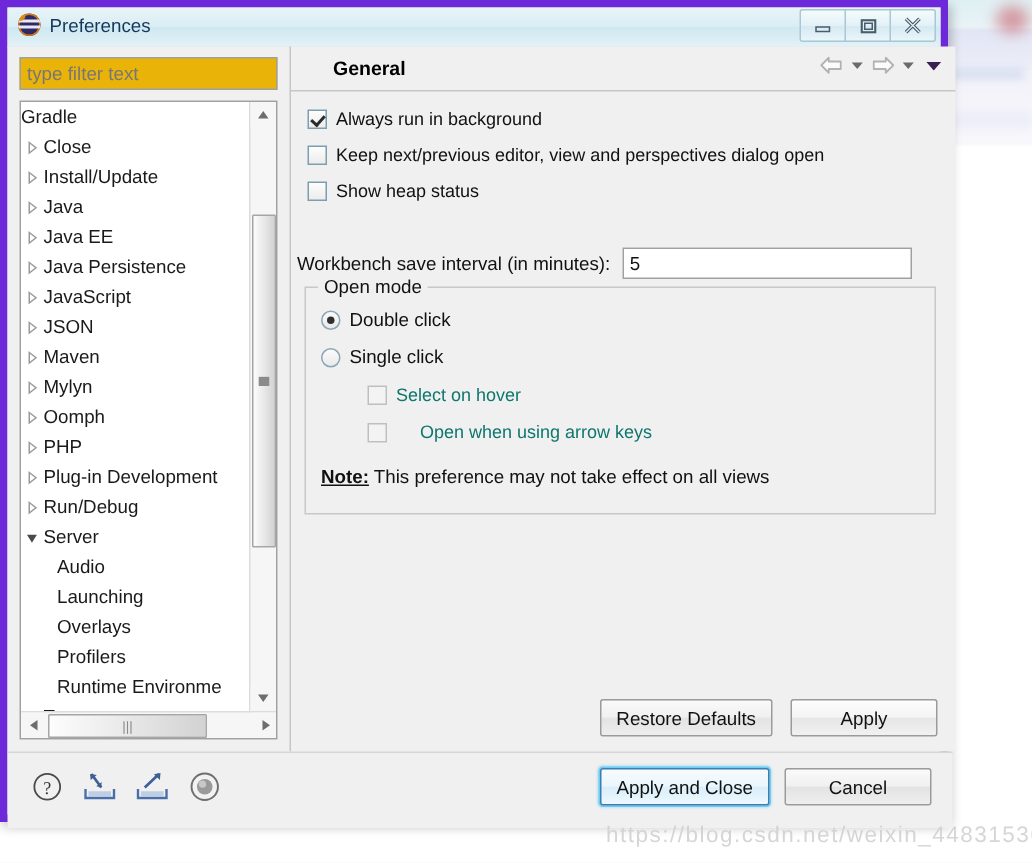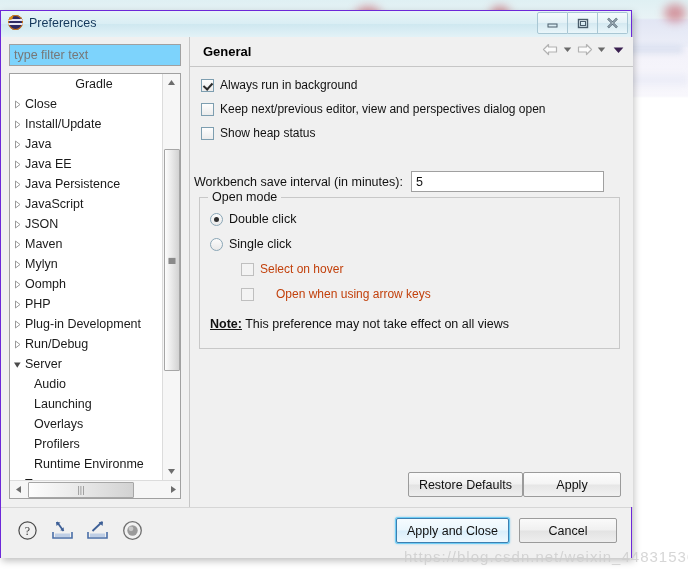--- a/index.html
+++ b/index.html
@@ -41,24 +41,23 @@
   }
 
   
   #dialog {
     position: absolute;
     left: 0;
     top: 0;
     width: 632px;
     height: 548px;
     background: #f0f0f0;
-    border: 1px solid #6d28d9;
+    border: 5px solid #6d28d9;
     box-sizing: border-box;
     box-shadow: 2px 3px 7px rgba(0,0,0,.25);
-    margin-top: 10px;
   }
 
   
   #titlebar {
     height: 26px;
     background: linear-gradient(to bottom, #e8f4f8 0%, #daeef4 48%, #cfe8f0 52%, #e3f2f7 100%);
     position: relative;
     border-bottom: 1px solid #cfe2ea;
   }
   #titlebar .title-left {
@@ -139,21 +138,21 @@
     height: 470px;
     background: #f0f0f0;
   }
   #filter-input {
     position: absolute;
     left: 8px; top: 7px;
     width: 172px;
     height: 22px;
     box-sizing: border-box;
     border: 1px solid #a0a0a0;
-    background: #7dd3fc;
+    background: #eab308;
     font-family: "Liberation Sans", sans-serif;
     font-size: 12.5px;
     color: #222;
     padding: 0 4px;
     outline: none;
   }
   #filter-input::placeholder { color: #777; opacity: 1; }
 
   #tree-wrap {
     position: absolute;
@@ -182,21 +181,21 @@
   }
   .tnode .arrow {
     width: 15px;
     flex: 0 0 15px;
     display: flex;
     align-items: center;
     justify-content: center;
   }
   .tnode .arrow svg { display: block; }
   .tnode.child { padding-left: 24px; }
-  .tnode.leaf0 { padding-left: 15px; justify-content: center; }
+  .tnode.leaf0 { padding-left: 0; }
 
   
   #vscroll {
     position: absolute;
     right: 0; top: 0;
     width: 17px;
     height: 406px;
     background: #f6f6f6;
     border-left: 1px solid #dcdcdc;
   }
@@ -246,21 +245,21 @@
   #pagehead {
     position: absolute;
     left: 0; top: 0;
     width: 443px;
     height: 30px;
     border-bottom: 1px solid #c6c6c6;
     box-sizing: border-box;
   }
   #page-title {
     position: absolute;
-    left: 13px; top: 7px;
+    left: 28px; top: 7px;
     font-size: 13px;
     font-weight: bold;
     color: #000;
   }
   #navbtns {
     position: absolute;
     right: 9px; top: 6px;
     display: flex;
     align-items: center;
     gap: 4px;
@@ -297,21 +296,21 @@
     left: 3px; top: 1px;
     width: 4px; height: 7px;
     border: solid #2b2b2b;
     border-width: 0 2px 2px 0;
     transform: rotate(42deg);
   }
   .cbox.dim {
     border-color: #bfbfbf;
     background: #f3f3f3;
   }
-  .chkrow.disabled { color: #c2410c; padding-left: 11px; }
+  .chkrow.disabled { color: #0f766e; padding-left: 11px; }
 
   #interval-row {
     position: absolute;
     left: 4px; top: 104px;
     display: flex;
     align-items: center;
   }
   #interval-label { font-size: 12.5px; color: #111; }
   #interval-input {
     margin-left: 8px;
@@ -374,21 +373,21 @@
     font-size: 12.5px;
     color: #111;
   }
   #note-row b { font-weight: bold; text-decoration: underline; }
 
   
   #pagebtns {
     position: absolute;
     right: 12px; bottom: 9px;
     display: flex;
-    gap: 0;
+    gap: 12px;
   }
   .btn {
     height: 25px;
     min-width: 98px;
     padding: 0 10px;
     box-sizing: border-box;
     border: 1px solid #9b9b9b;
     border-radius: 2px;
     background: linear-gradient(to bottom, #fafafa 0%, #f0f0f0 48%, #e3e3e3 52%, #eeeeee 100%);
     font-family: "Liberation Sans", sans-serif;

